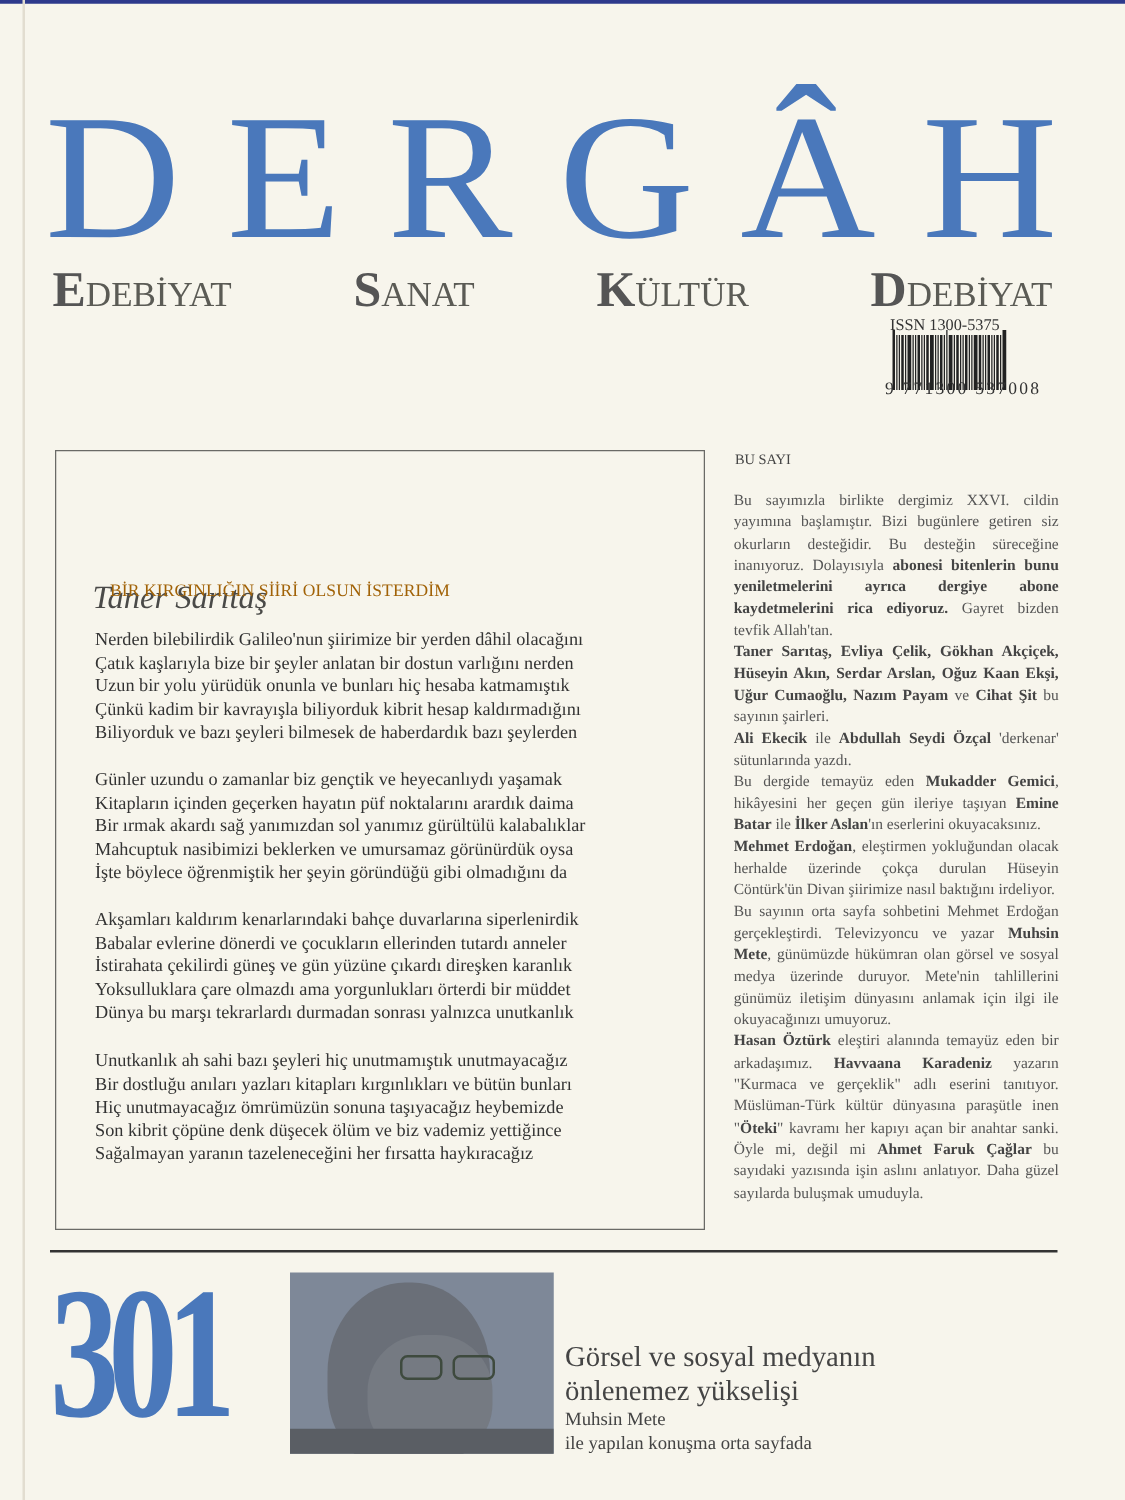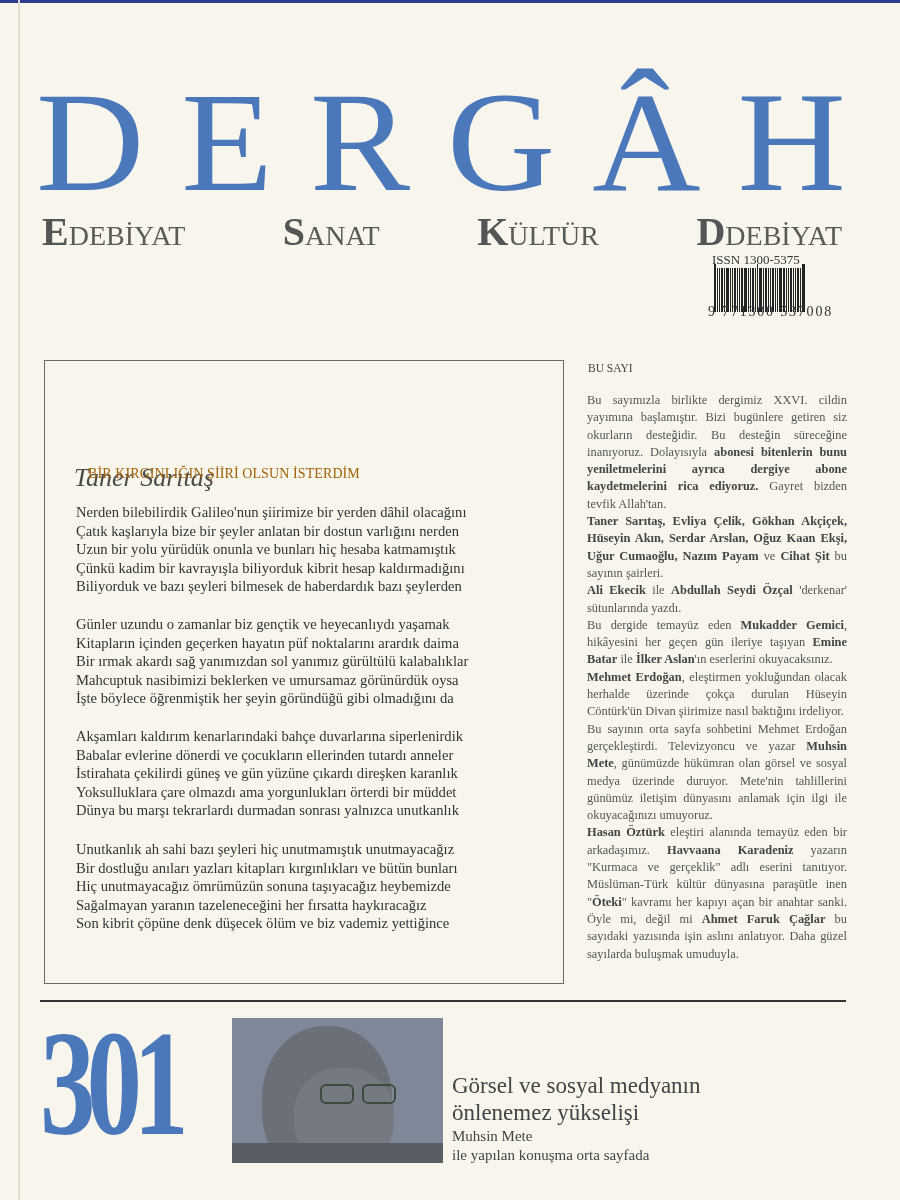--- a/index.html
+++ b/index.html
@@ -169,22 +169,22 @@
   <div>Akşamları kaldırım kenarlarındaki bahçe duvarlarına siperlenirdik</div>
   <div>Babalar evlerine dönerdi ve çocukların ellerinden tutardı anneler</div>
   <div>İstirahata çekilirdi güneş ve gün yüzüne çıkardı direşken karanlık</div>
   <div>Yoksulluklara çare olmazdı ama yorgunlukları örterdi bir müddet</div>
   <div>Dünya bu marşı tekrarlardı durmadan sonrası yalnızca unutkanlık</div>
 </div>
 <div class="stanza" style="top:840px">
   <div>Unutkanlık ah sahi bazı şeyleri hiç unutmamıştık unutmayacağız</div>
   <div>Bir dostluğu anıları yazları kitapları kırgınlıkları ve bütün bunları</div>
   <div>Hiç unutmayacağız ömrümüzün sonuna taşıyacağız heybemizde</div>
+  <div>Son kibrit çöpüne denk düşecek ölüm ve biz vademiz yettiğince</div>
   <div>Sağalmayan yaranın tazeleneceğini her fırsatta haykıracağız</div>
-  <div>Son kibrit çöpüne denk düşecek ölüm ve biz vademiz yettiğince</div>
 </div>
 
 <div class="bu-sayi-label">BU SAYI</div>
 <div class="editorial" id="editorial">
     <p><span>Bu sayımızla birlikte dergimiz XXVI. cildin yayımına başlamıştır. Bizi bugünlere getiren siz okurların desteğidir. Bu desteğin süreceğine inanıyoruz. Dolayısıyla </span><b>abonesi bitenlerin bunu yeniletmelerini ayrıca dergiye abone kaydetmelerini rica ediyoruz.</b><span> Gayret bizden tevfik Allah'tan.</span></p>
     <p><b>Taner Sarıtaş, Evliya Çelik, Gökhan Akçiçek, Hüseyin Akın, Serdar Arslan, Oğuz Kaan Ekşi, Uğur Cumaoğlu, Nazım Payam</b><span> ve </span><b>Cihat Şit</b><span> bu sayının şairleri.</span></p>
     <p><b>Ali Ekecik</b><span> ile </span><b>Abdullah Seydi Özçal</b><span> 'derkenar' sütunlarında yazdı.</span></p>
     <p><span>Bu dergide temayüz eden </span><b>Mukadder Gemici</b><span>, hikâyesini her geçen gün ileriye taşıyan </span><b>Emine Batar</b><span> ile </span><b>İlker Aslan</b><span>'ın eserlerini okuyacaksınız.</span></p>
     <p><b>Mehmet Erdoğan</b><span>, eleştirmen yokluğundan olacak herhalde üzerinde çokça durulan Hüseyin Cöntürk'ün Divan şiirimize nasıl baktığını irdeliyor.</span></p>
     <p><span>Bu sayının orta sayfa sohbetini Mehmet Erdoğan gerçekleştirdi. Televizyoncu ve yazar </span><b>Muhsin Mete</b><span>, günümüzde hükümran olan görsel ve sosyal medya üzerinde duruyor. Mete'nin tahlillerini günümüz iletişim dünyasını anlamak için ilgi ile okuyacağınızı umuyoruz.</span></p>

